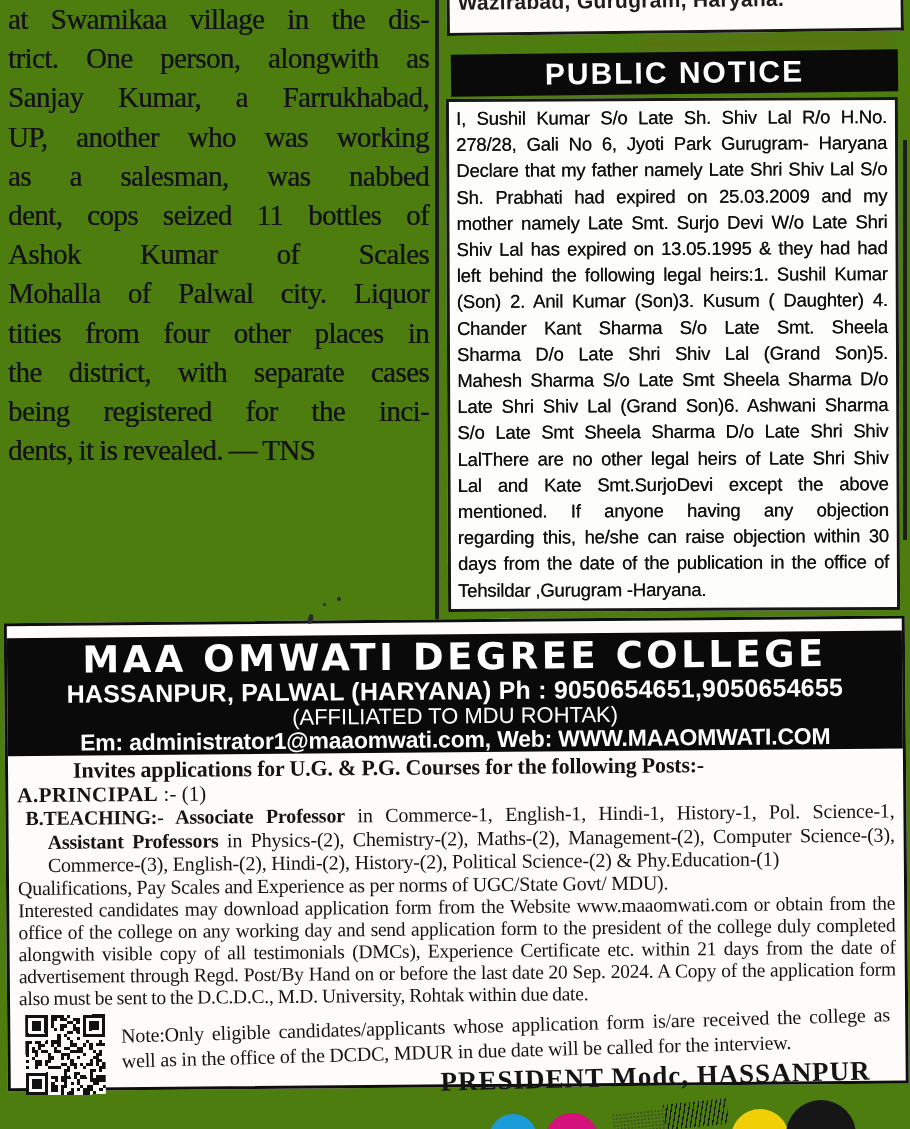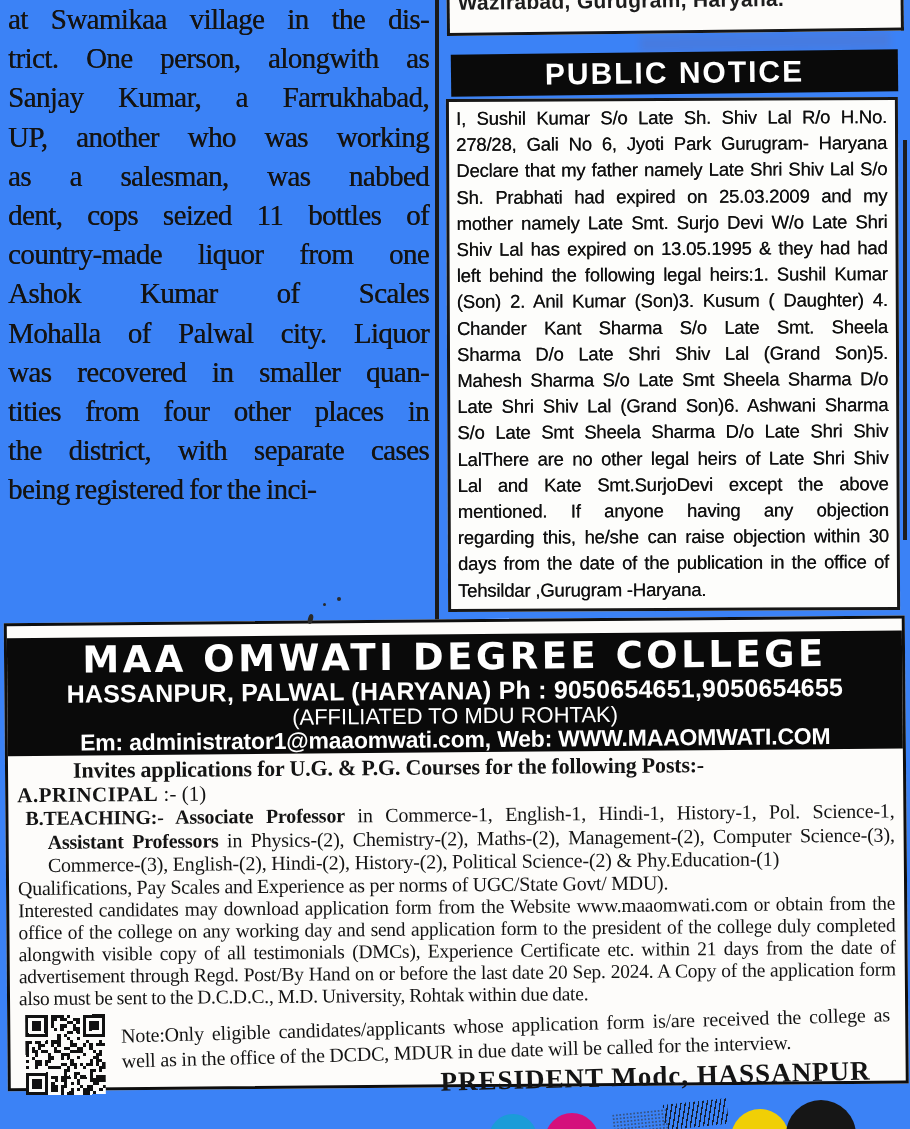--- a/index.html
+++ b/index.html
@@ -1,17 +1,17 @@
 <!DOCTYPE html>
 <html><head>
 <meta charset="utf-8">
 <style>
   html,body{margin:0;padding:0;}
   body{width:910px;height:1129px;overflow:hidden;background:#e8e6e1;}
-  #page{position:relative;width:910px;height:1129px;background:#3b82f6;overflow:hidden;
+  #page{position:relative;width:910px;height:1129px;background:#4d7c0f;overflow:hidden;
         font-family:"Liberation Serif","DejaVu Serif",serif;color:#141414;}
 
   
   #article{position:absolute;left:8px;top:0;width:421px;}
   .article-line{font-size:29px;line-height:39.2px;letter-spacing:-0.6px;word-spacing:-1px;
     text-align:justify;text-align-last:justify;color:#131313;text-shadow:0.35px 0 0 #222;}
   .article-line:last-child{text-align-last:left;}
 
   
   #col-divider{position:absolute;left:435px;top:0;width:3.5px;height:623px;background:#1b1b1b;}
@@ -88,27 +88,26 @@
 <div id="page">
 
   <div id="article">
 
   <div class="article-line">at Swamikaa village in the dis-</div>
       <div class="article-line">trict.  One person, alongwith as</div>
       <div class="article-line">Sanjay Kumar, a Farrukhabad,</div>
       <div class="article-line">UP, another who was working</div>
       <div class="article-line">as a salesman, was nabbed</div>
       <div class="article-line">dent, cops seized 11 bottles of</div>
-      <div class="article-line">country-made liquor from one</div>
       <div class="article-line">Ashok Kumar of Scales</div>
       <div class="article-line">Mohalla of Palwal city. Liquor</div>
-      <div class="article-line">was recovered in smaller quan-</div>
       <div class="article-line">tities from four other places in</div>
       <div class="article-line">the district, with separate cases</div>
       <div class="article-line">being registered for the inci-</div>
+      <div class="article-line">dents, it is revealed. — TNS</div>
     </div>
 
   <div id="col-divider"></div>
   <div id="smudge"></div>
 
   <div id="waz-box">
     <span>Wazirabad, Gurugram, Haryana.</span>
   </div>
 
   <div id="pn-bar">

